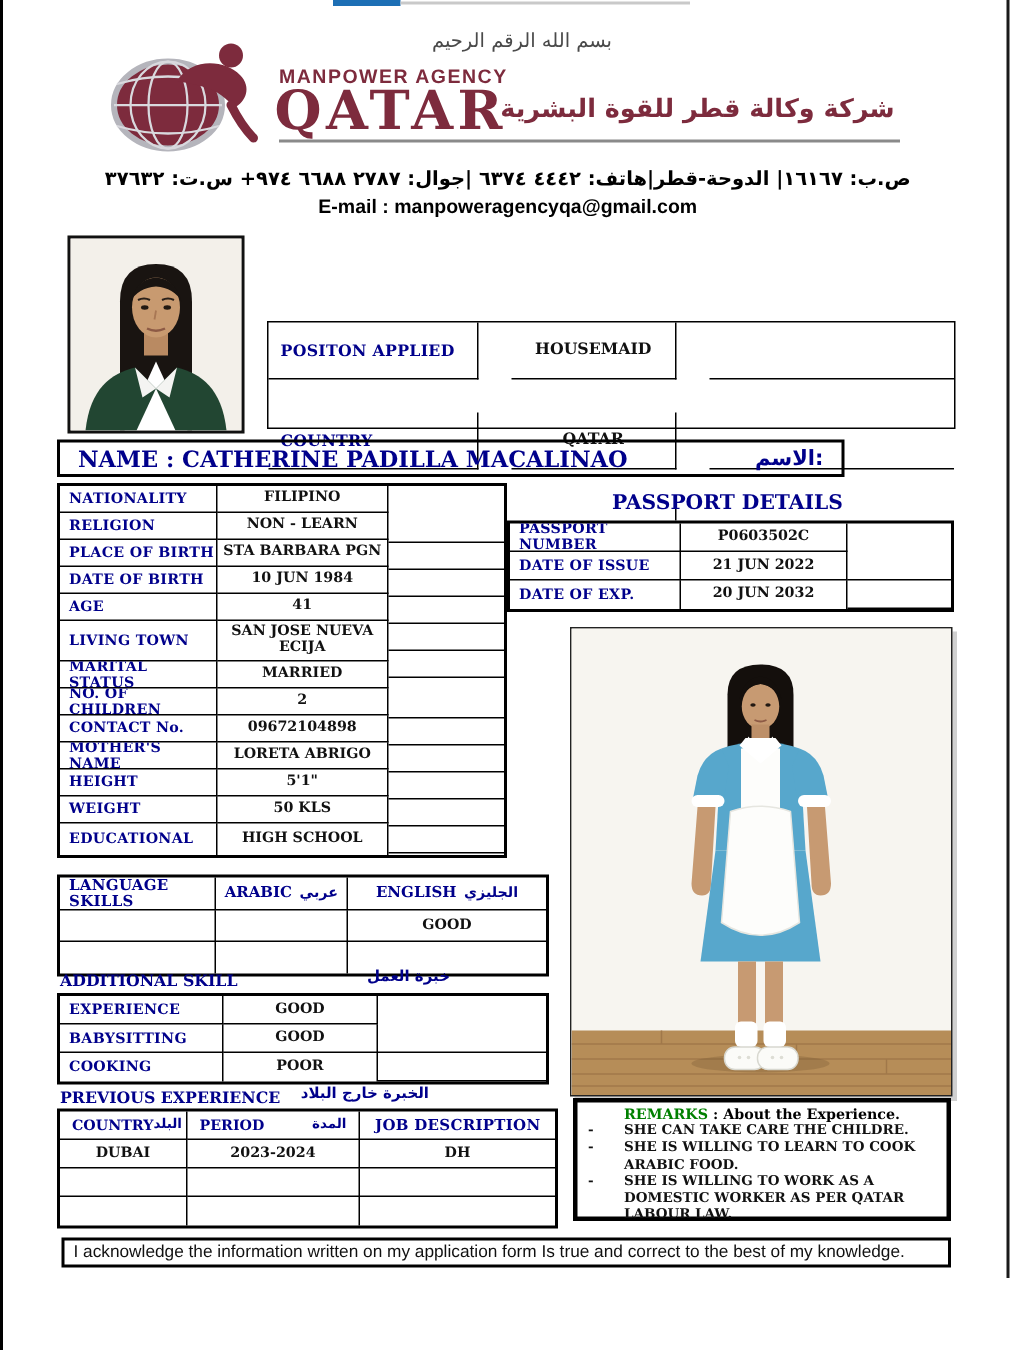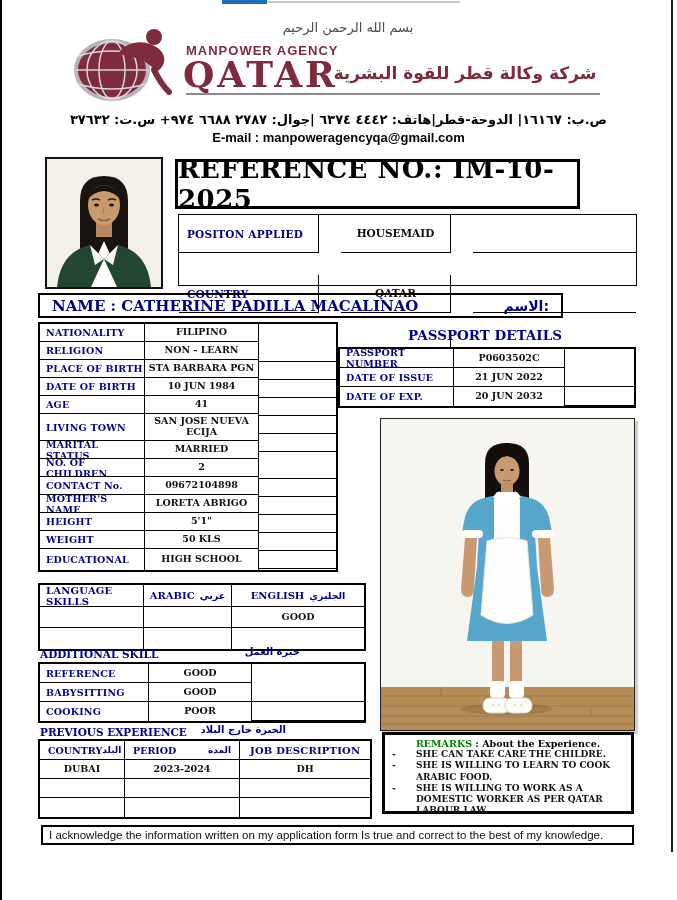--- a/index.html
+++ b/index.html
@@ -135,21 +135,21 @@
       <ellipse cx="46" cy="44" rx="13" ry="29"></ellipse>
       <ellipse cx="46" cy="44" rx="25" ry="29"></ellipse>
       <line x1="10" y1="44" x2="82" y2="44"></line>
       <path d="M12 30 Q46 20 80 30"></path>
       <path d="M12 58 Q46 68 80 58"></path>
     </g>
     <circle cx="88" cy="11" r="8" fill="#7d2b3d"></circle>
     <path d="M52 28 C62 12 84 14 94 24 C102 32 98 42 90 46 C86 40 78 34 70 32 C64 30 57 29 52 28 Z" fill="#7d2b3d"></path>
     <path d="M88 44 C92 52 97 60 103 66" stroke="#7d2b3d" stroke-width="6" fill="none" stroke-linecap="round"></path>
   </svg>
-  <div class="abs bismillah">بسم الله الرحمن الرحيم</div>
+  <div class="abs bismillah">بسم الله الرقم الرحيم</div>
   <div class="abs agency1 maroon b">MANPOWER AGENCY</div>
   <div class="abs agency2 maroon b">QATAR</div>
   <div class="abs agencyAr maroon b" dir="rtl">شركة وكالة قطر للقوة البشرية</div>
   <div class="abs hline"></div>
   <div class="abs ctr arline b" dir="rtl">ص.ب: ١٦١٦٧| الدوحة-قطر|هاتف: ٤٤٤٢ ٦٣٧٤ |جوال: ٢٧٨٧ ٦٦٨٨ ٩٧٤+ س.ت: ٣٧٦٣٢</div>
   <div class="abs ctr emline b">E-mail : manpoweragencyqa@gmail.com</div>
 
   <div class="abs photo-id">
     <svg viewBox="0 0 114 128" preserveAspectRatio="none">
       <rect width="114" height="128" fill="#f3f0ea"></rect>
@@ -164,23 +164,20 @@
       <path d="M57 48 L56 54" stroke="#a87754" stroke-width="1.2" fill="none"></path>
       <path d="M51 60 Q57 63 63 60" stroke="#8d5a45" stroke-width="1.6" fill="none"></path>
       <path d="M36 128 L57 82 L78 128 Z" fill="#ffffff"></path>
       <path d="M10 128 C13 100 27 90 43 86 L57 100 L44 128 Z" fill="#224632"></path>
       <path d="M104 128 C101 100 87 90 71 86 L57 100 L70 128 Z" fill="#224632"></path>
       <path d="M43 86 L57 100 L48 106 Z" fill="#f4f4f2"></path>
       <path d="M71 86 L57 100 L66 106 Z" fill="#f4f4f2"></path>
     </svg>
   </div>
 
-  <div class="abs refbox">
-    <span class="serif b">REFERENCE NO.: IM-10-2025</span>
-  </div>
 
   <div class="g thin pos-tbl">
     <div class="lbl">POSITON APPLIED</div>
     <div class="val">HOUSEMAID</div>
     <div class="ara">تم تطبيق الموقع</div>
     <div class="lbl">COUNTRY</div>
     <div class="val">QATAR</div>
     <div class="ara">دولة قطر</div>
     <div class="lbl">SALARY</div>
     <div class="val">1,825 QAR</div>
@@ -308,21 +305,21 @@
     <div></div>
     <div class="val">GOOD</div>
     <div></div>
     <div></div>
     <div></div>
   </div>
 
   <div class="abs addskill-title serif b navy">ADDITIONAL SKILL</div>
   <div class="abs addskill-title-ar b navy" dir="rtl">خبرة العمل</div>
   <div class="g add-tbl">
-    <div class="lbl">REFERENCE</div>
+    <div class="lbl">EXPERIENCE</div>
     <div class="val">GOOD</div>
     <div class="ara">مكان</div>
     <div class="lbl">BABYSITTING</div>
     <div class="val">GOOD</div>
     <div class="ara">تربية الاطفال</div>
     <div class="lbl">COOKING</div>
     <div class="val">POOR</div>
     <div class="ara">الطبخ</div>
   </div>
 

